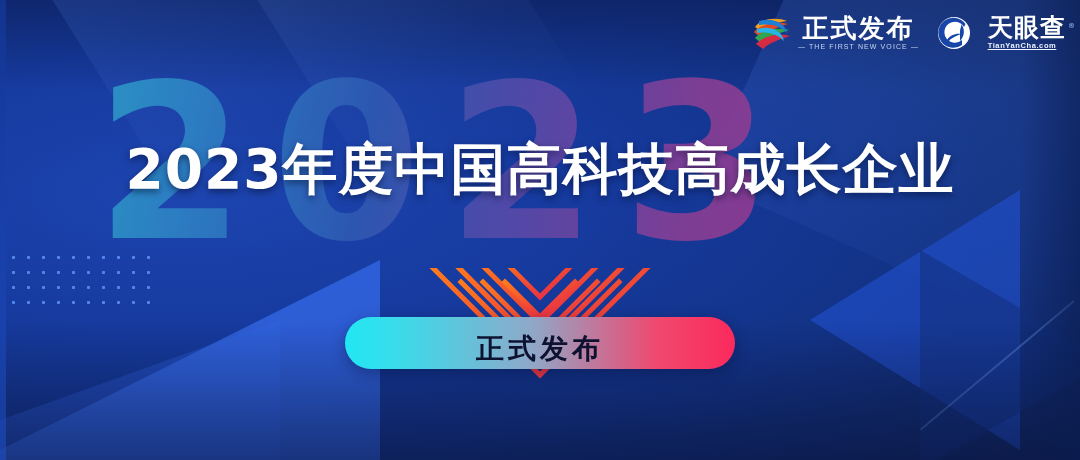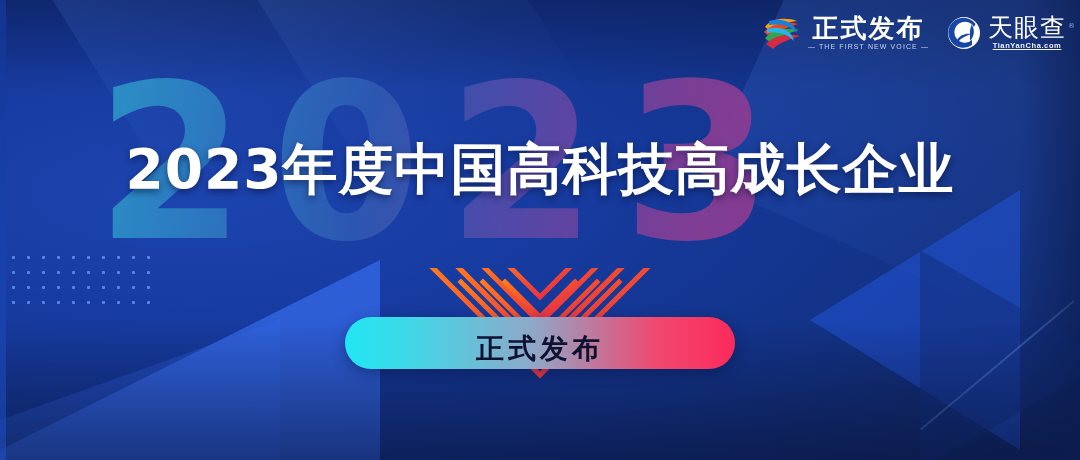--- a/index.html
+++ b/index.html
@@ -199,25 +199,26 @@
     color: #c9d6ef;
     font-size: 7px;
     letter-spacing: 1.1px;
     line-height: 10px;
     white-space: nowrap;
     font-family: "Liberation Sans", sans-serif;
   }
   .logo-cn-2 {
     color: #ffffff;
     font-size: 25px;
-    font-weight: 400;
+    font-weight: 700;
     letter-spacing: 1px;
     line-height: 26px;
     font-family: "DejaVu Sans", "Liberation Sans", sans-serif;
     position: relative;
+    margin-left: 10px;
   }
   .logo-tm {
     position: absolute;
     right: -9px; top: -2px;
     font-size: 7px;
     color: #7fa4e8;
     letter-spacing: 0;
   }
   .logo-en-2 {
     color: #eef3ff;

